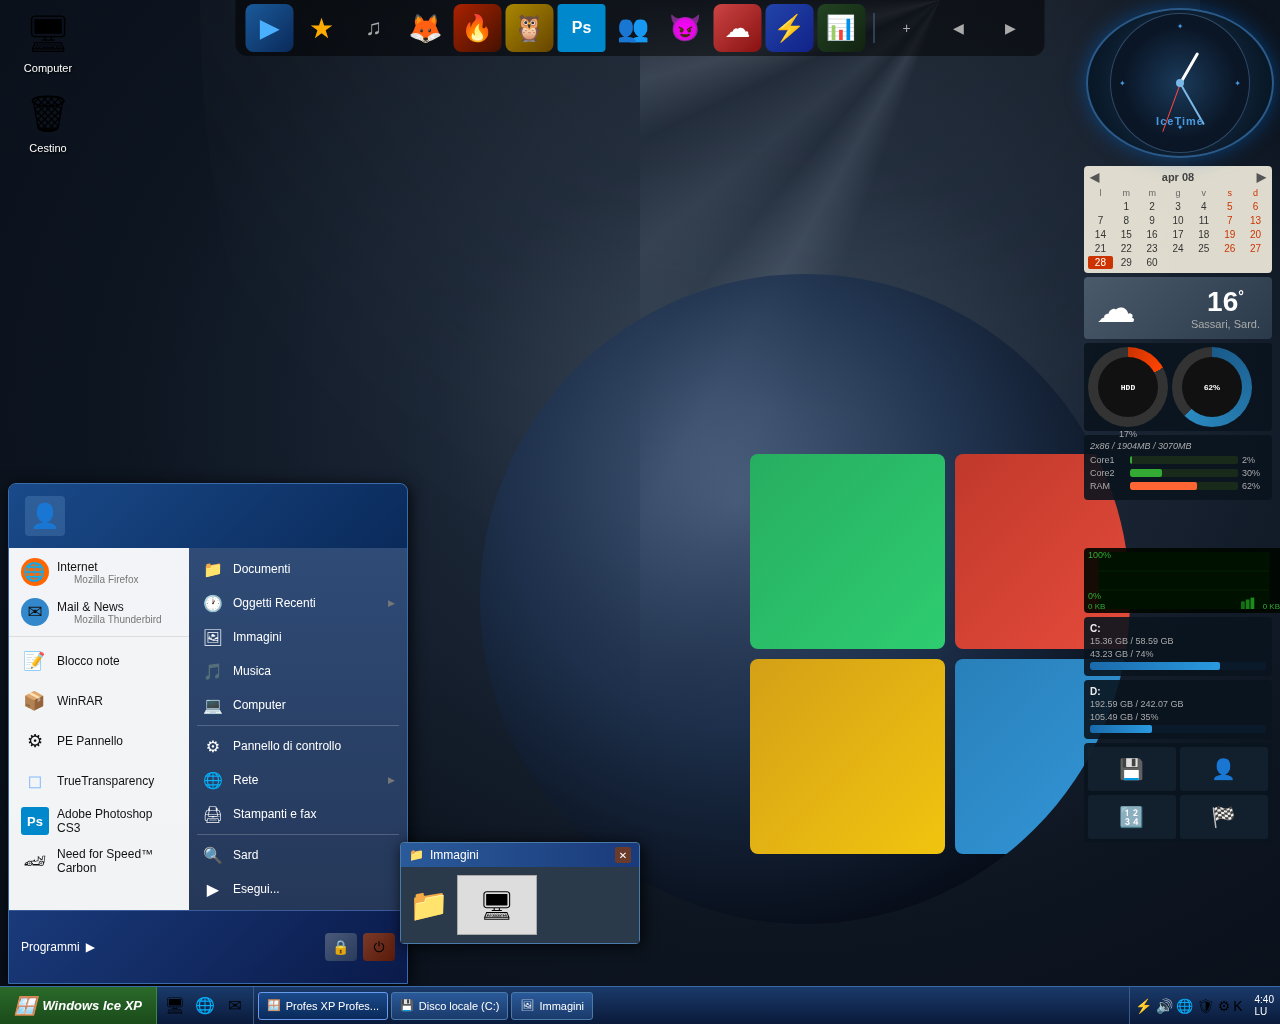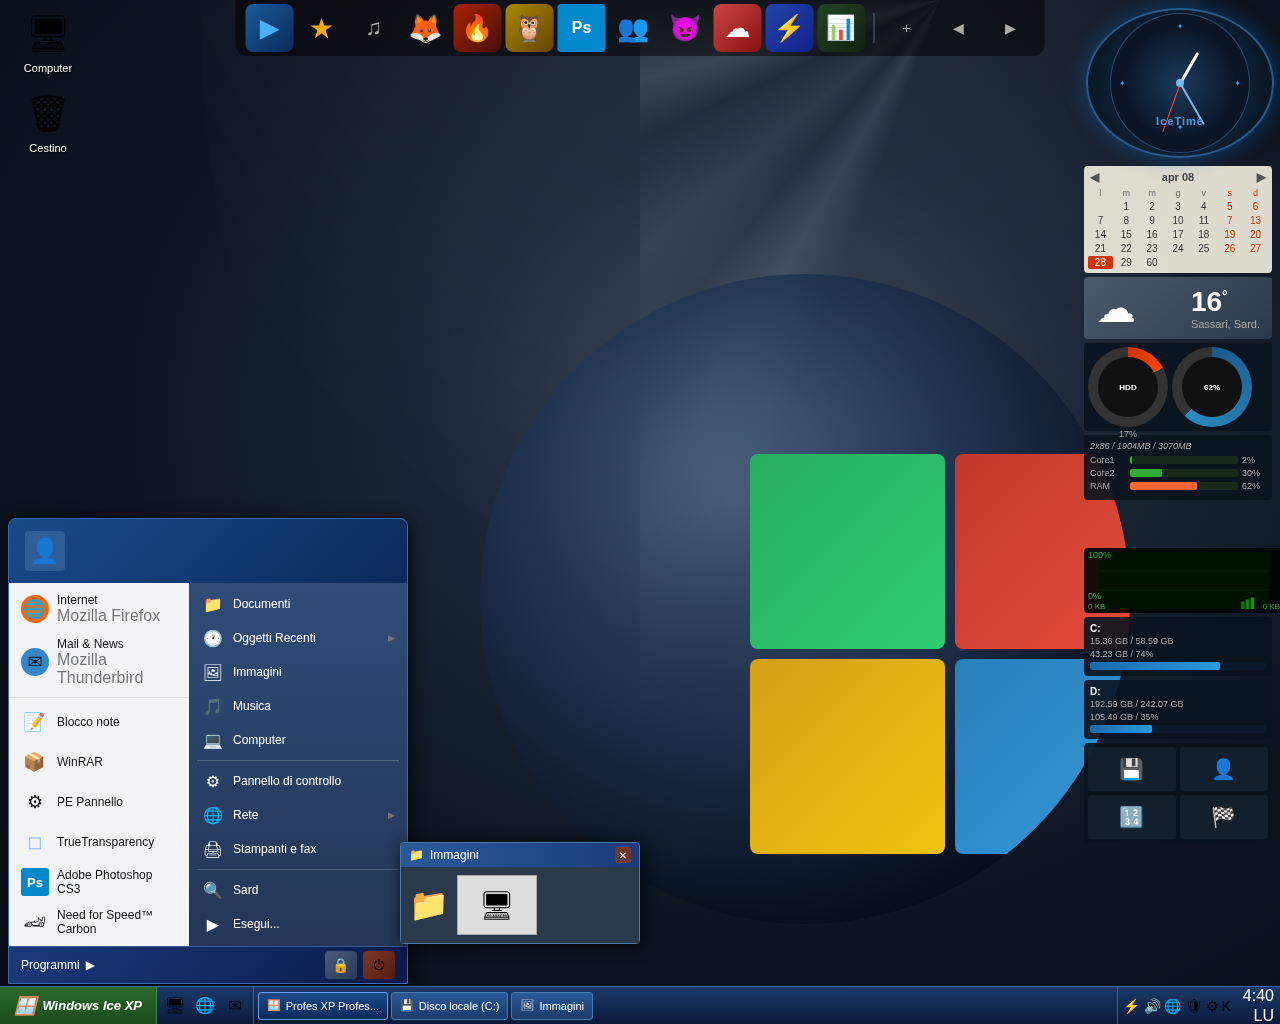--- a/index.html
+++ b/index.html
@@ -255,21 +255,21 @@
     .weather-widget {
       background: linear-gradient(135deg, #4a5a6a, #2a3a4a);
       border-radius: 4px;
       padding: 8px 12px;
       width: 188px;
       color: white;
     }
     .weather-temp {
       font-size: 28px;
       font-weight: bold;
-      text-align: left;
+      text-align: center;
     }
     .weather-temp sup { font-size: 14px; }
     .weather-city {
       font-size: 11px;
       color: #aaa;
       text-align: right;
     }
 
     
     .sysmon-widget {
@@ -295,20 +295,21 @@
       width: 60px;
       height: 60px;
       border-radius: 50%;
       background: #111;
       display: flex;
       align-items: center;
       justify-content: center;
       font-size: 10px;
       color: white;
       font-weight: bold;
+      font-family: Liberation Mono, monospace;
     }
     .gauge2 {
       width: 80px;
       height: 80px;
       border-radius: 50%;
       background: conic-gradient(#1a5a8a 0deg, #2a8ac0 223deg, #333 223deg);
       display: flex;
       align-items: center;
       justify-content: center;
     }
@@ -477,22 +478,23 @@
       width: 28px;
       height: 28px;
       border-radius: 3px;
       display: flex;
       align-items: center;
       justify-content: center;
       font-size: 18px;
       flex-shrink: 0;
     }
     .menu-item .mi-sub {
-      font-size: 16px;
+      font-size: 10px;
       color: #777;
+      margin-left: 17px;
     }
     .menu-divider {
       height: 1px;
       background: #ddd;
       margin: 4px 0;
     }
     .right-menu-item {
       display: flex;
       align-items: center;
       gap: 8px;
@@ -504,21 +506,21 @@
     .right-mi-icon {
       width: 24px;
       height: 24px;
       display: flex;
       align-items: center;
       justify-content: center;
       font-size: 16px;
     }
     #start-menu-footer {
       background: linear-gradient(135deg, #1a3a7a 0%, #0a1a4a 100%);
-      padding: 4px 12px;
+      padding: 22px 12px;
       display: flex;
       justify-content: space-between;
       align-items: center;
       border-top: 1px solid #3a5a9a;
     }
     .footer-link {
       color: white;
       font-size: 12px;
       cursor: pointer;
       display: flex;
@@ -665,23 +667,23 @@
       padding: 0 6px;
       height: 100%;
       border-left: 1px solid #3a5a8a;
     }
     .tray-icon {
       font-size: 14px;
       cursor: pointer;
     }
     #clock-tray {
       color: white;
-      font-size: 16px;
+      font-size: 10px;
       padding: 0 6px;
-      text-align: right;
+      text-align: left;
       line-height: 1.2;
     }
 
     
     #biohazard-icon {
       position: absolute;
       left: 290px;
       bottom: 380px;
       width: 60px;
       height: 60px;

